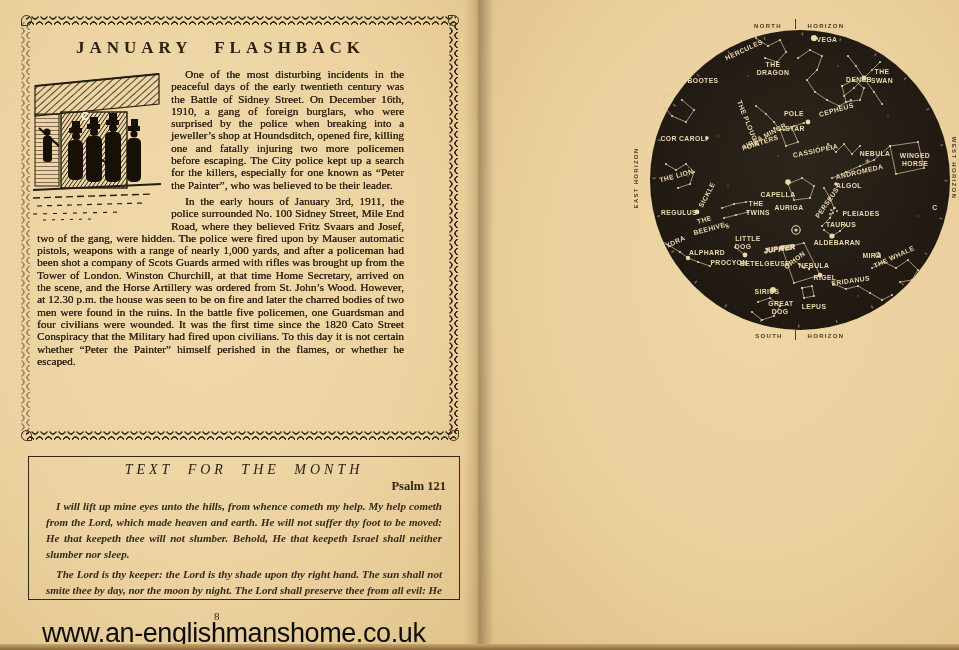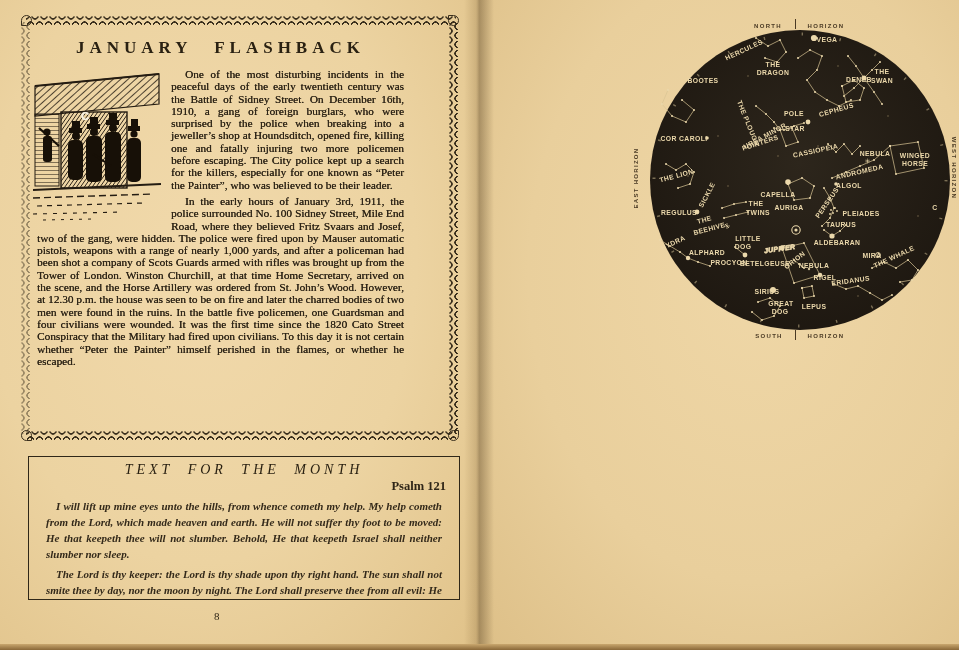--- a/index.html
+++ b/index.html
@@ -151,20 +151,21 @@
     </div>
 
     <div class="psalm-box">
       <div class="psalm-title">TEXT FOR THE MONTH</div>
       <div class="psalm-sub">Psalm 121</div>
       <p>I will lift up mine eyes unto the hills, from whence cometh my help.  My help cometh from the Lord, which made heaven and earth.  He will not suffer thy foot to be moved: He that keepeth thee will not slumber.  Behold, He that keepeth Israel shall neither slumber nor sleep.</p>
       <p>The Lord is thy keeper: the Lord is thy shade upon thy right hand.  The sun shall not smite thee by day, nor the moon by night.  The Lord shall preserve thee from all evil: He shall preserve thy soul.  The Lord shall preserve thy going out and thy coming in from this time forth, and even for evermore.</p>
     </div>
 
     <div class="pageno pageno-left">8</div>
+    <div class="watermark">www.an-englishmanshome.co.uk</div>
   </section>
 
   <section class="page page-right">
     
     
 
     
 
     
     

